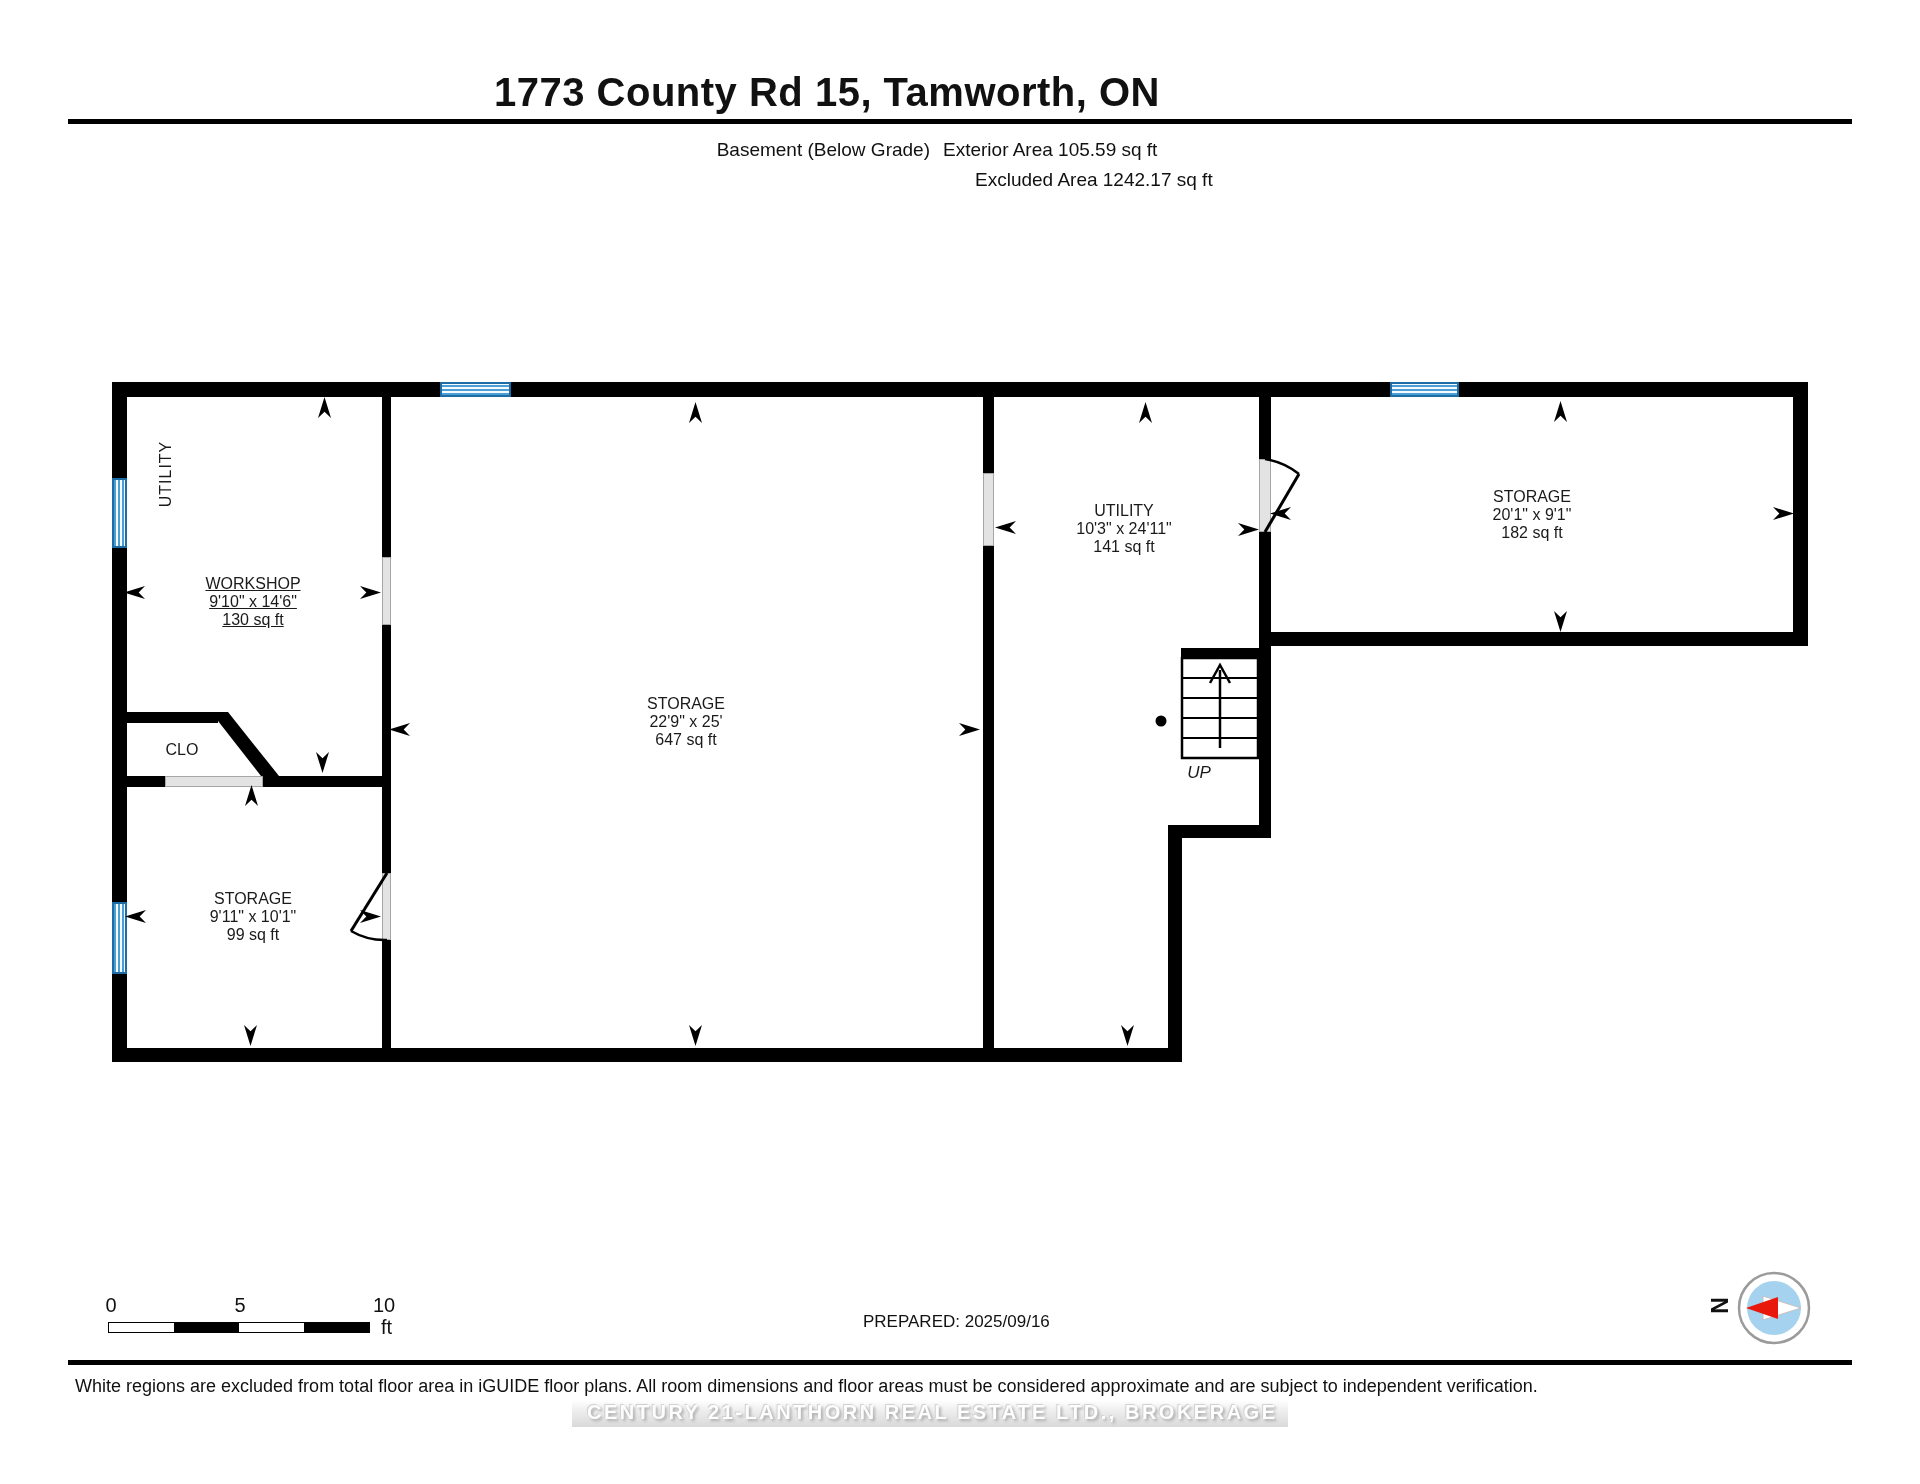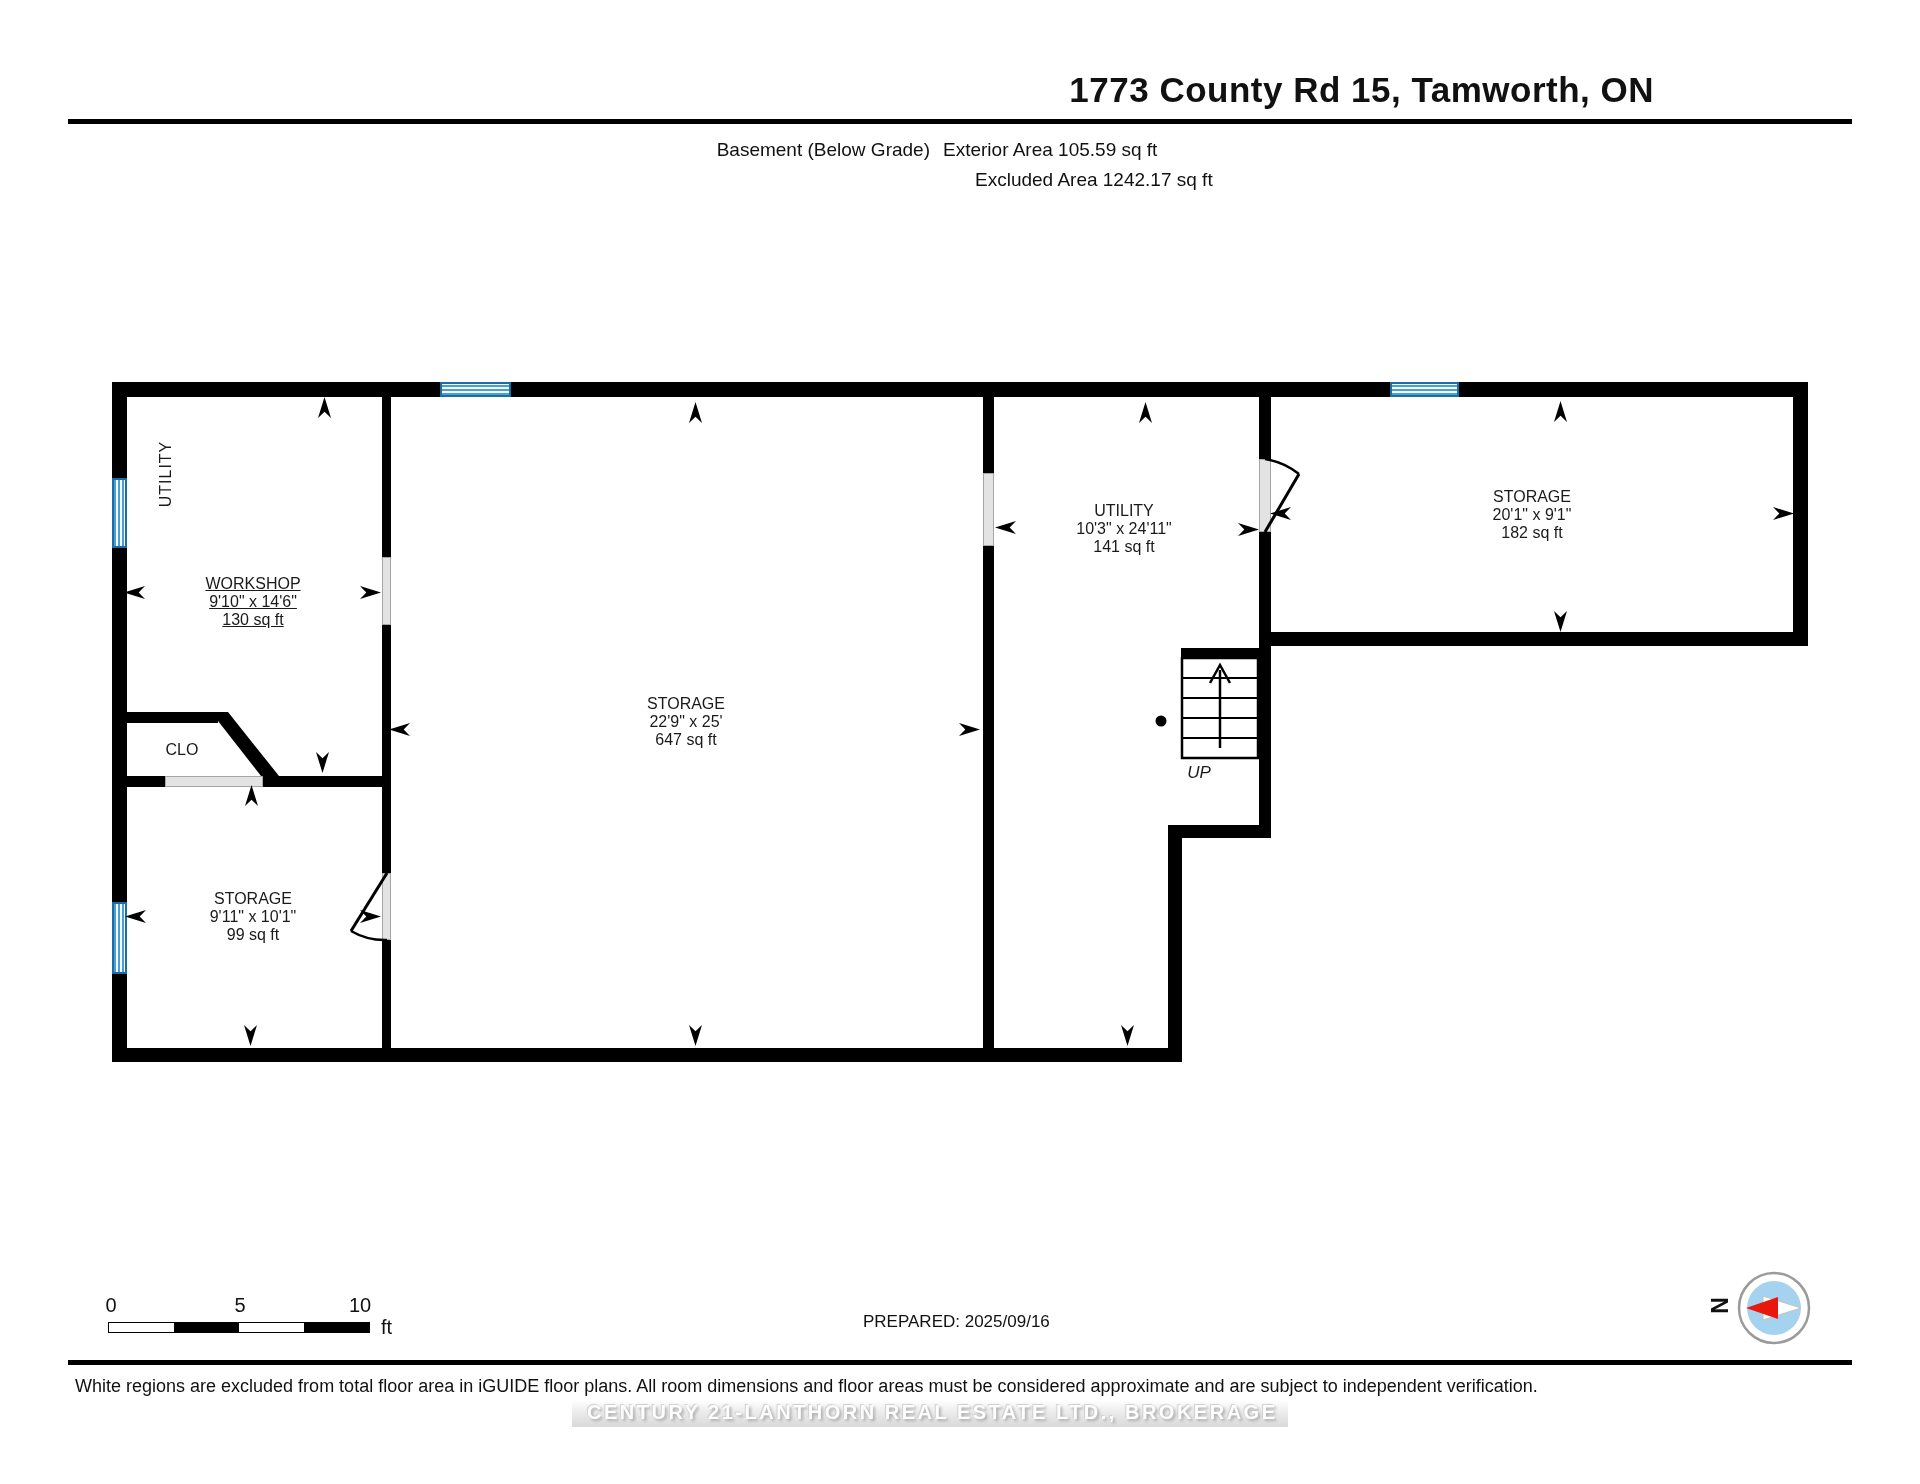--- a/index.html
+++ b/index.html
@@ -1,19 +1,19 @@
 <!DOCTYPE html>
 <html><head>
 <meta charset="utf-8">
 <style>
   html,body{margin:0;padding:0;background:#fff;}
   body{width:1920px;height:1484px;position:relative;font-family:"Liberation Sans",sans-serif;color:#111;overflow:hidden;}
   .abs{position:absolute;}
   
-  .title{left:0;top:70px;width:1654px;text-align:right;font-size:35px;font-weight:bold;letter-spacing:.5px;}
+  .title{left:0;top:70px;width:1654px;text-align:center;font-size:40px;font-weight:bold;letter-spacing:.5px;}
   .rule{left:68px;width:1784px;height:5px;background:#000;}
   .rule-top{top:119px;}
   .rule-bottom{top:1360px;}
   .floor-label{left:560px;top:139px;width:370px;text-align:right;font-size:19px;font-weight:normal;}
   .area-line1{left:943px;top:139px;font-size:19px;}
   .area-line2{left:943px;top:169px;font-size:19px;margin-left:32px;}
   
   .wall{position:absolute;background:#000;}
   
   .win{position:absolute;background-color:#4a9fd4;border:2px solid #1d6ca6;box-sizing:border-box;}
@@ -146,21 +146,21 @@
 </div>
 <div class="room-label" style="left:1532px;top:515px;">
   <div>STORAGE</div>
   <div>20'1" x 9'1"</div>
   <div>182 sq ft</div>
 </div>
 <div class="up-label" style="left:1199px;top:773px;">UP</div>
 
 <div class="tick" style="left:111px;top:1294px;">0</div>
 <div class="tick" style="left:240px;top:1294px;">5</div>
-<div class="tick" style="left:360px;top:1294px;text-align:right;">10</div>
+<div class="tick" style="left:384px;top:1294px;text-align:right;">10</div>
 <div class="scalebar">
   <div class="seg w"></div>
     <div class="seg b"></div>
   <div class="seg w"></div>
     <div class="seg b"></div>
 </div>
 <div class="ft-unit" style="left:381px;top:1316px;">ft</div>
 
 <div class="prepared">PREPARED: 2025/09/16</div>
 

